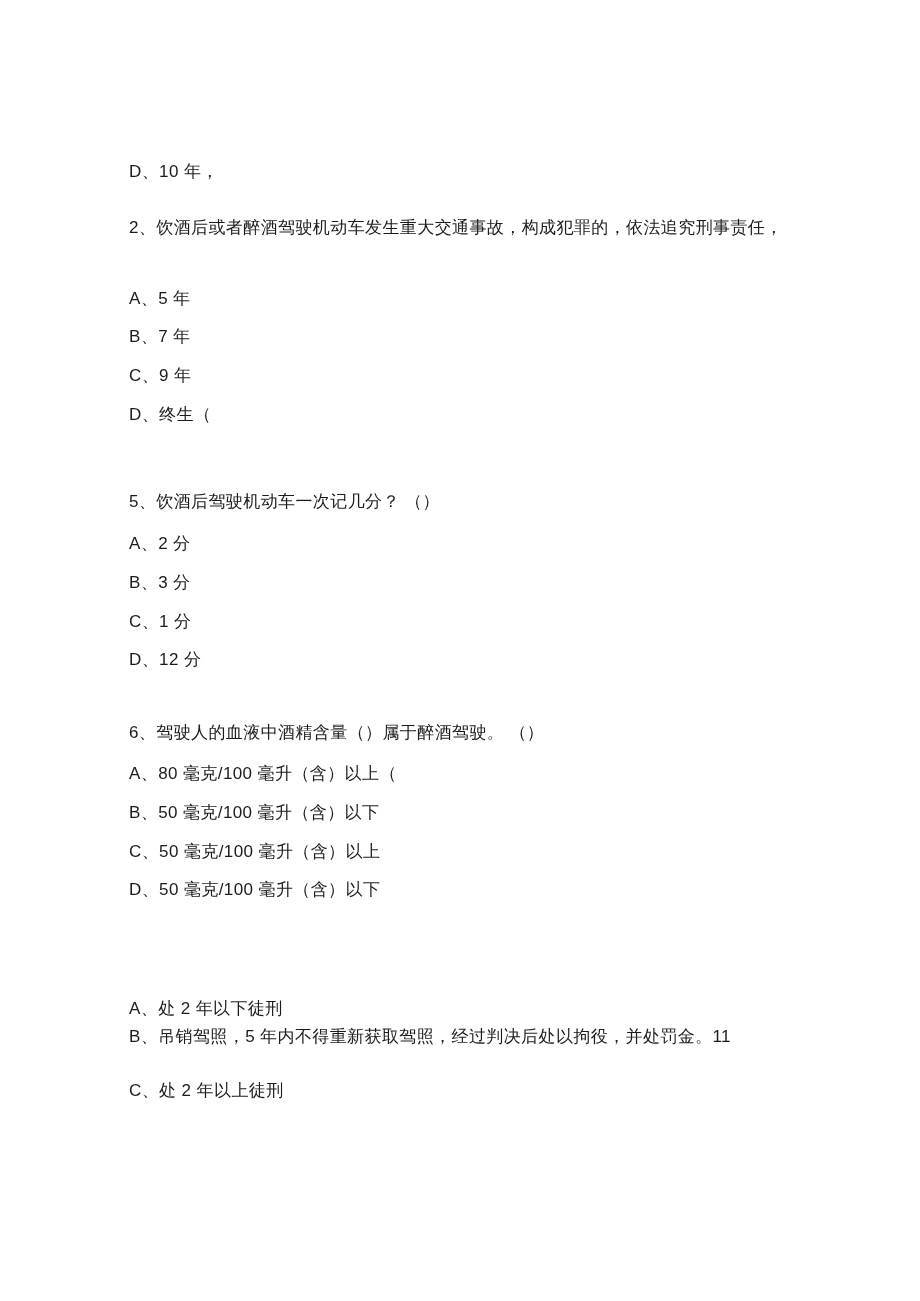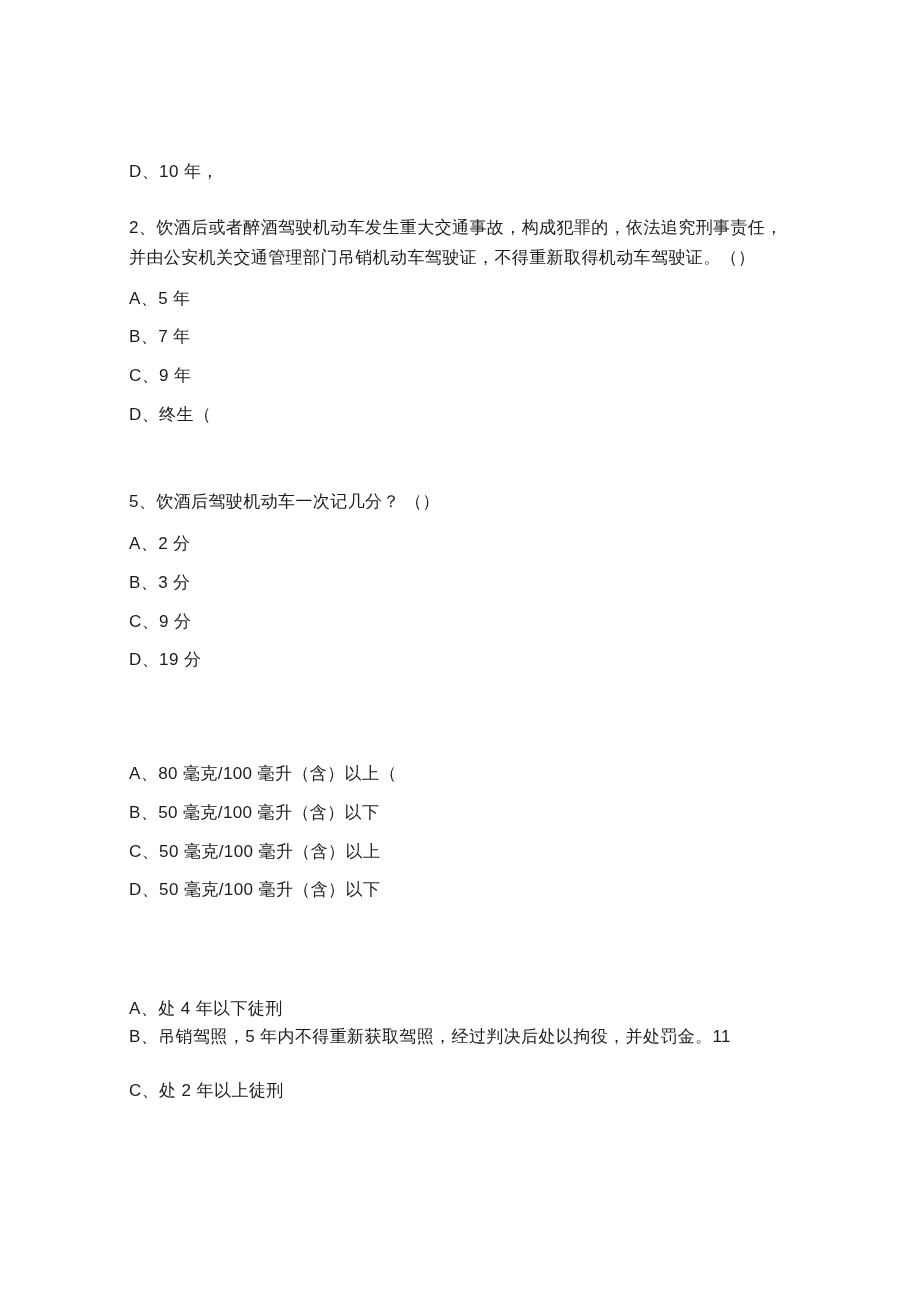--- a/index.html
+++ b/index.html
@@ -26,34 +26,34 @@
   }
 </style>
 </head>
 <body>
 
 <div class="page">
 
   <div class="line" style="top:161px">D、10 年，</div>
 
   <div class="line" style="top:217px">2、饮酒后或者醉酒驾驶机动车发生重大交通事故，构成犯罪的，依法追究刑事责任，</div>
-  <div class="line" style="top:247px">并由公安机关交通管理部门吊销机动车驾驶证，不得重新取得机动车驾驶证。（）</div>
   <div class="line" style="top:288px">A、5 年</div>
   <div class="line" style="top:326px">B、7 年</div>
   <div class="line" style="top:365px">C、9 年</div>
   <div class="line" style="top:404px">D、终生（</div>
 
   <div class="line" style="top:491px">5、饮酒后驾驶机动车一次记几分？ （）</div>
   <div class="line" style="top:533px">A、2 分</div>
   <div class="line" style="top:572px">B、3 分</div>
-  <div class="line" style="top:611px">C、9 分</div>
-  <div class="line" style="top:649px">D、19 分</div>
+  <div class="line" style="top:611px">C、1 分</div>
+  <div class="line" style="top:649px">D、12 分</div>
 
+  <div class="line" style="top:722px">6、驾驶人的血液中酒精含量（）属于醉酒驾驶。 （）</div>
   <div class="line" style="top:763px">A、80 毫克/100 毫升（含）以上（</div>
   <div class="line" style="top:802px">B、50 毫克/100 毫升（含）以下</div>
   <div class="line" style="top:841px">C、50 毫克/100 毫升（含）以上</div>
   <div class="line" style="top:879px">D、50 毫克/100 毫升（含）以下</div>
 
-  <div class="line" style="top:998px">A、处 4 年以下徒刑</div>
+  <div class="line" style="top:998px">A、处 2 年以下徒刑</div>
   <div class="line" style="top:1026px">B、吊销驾照，5 年内不得重新获取驾照，经过判决后处以拘役，并处罚金。11</div>
   <div class="line" style="top:1080px">C、处 2 年以上徒刑</div>
 
 </div>
 
 </body></html>

